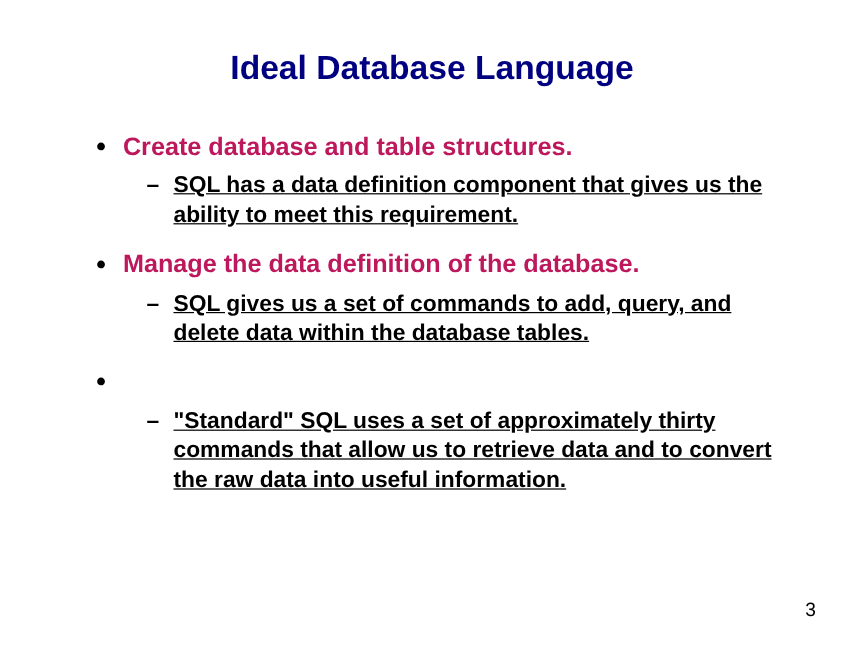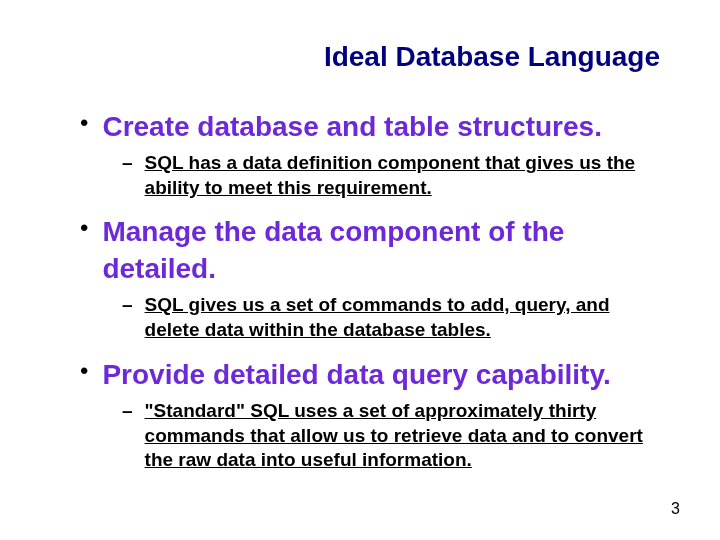--- a/index.html
+++ b/index.html
@@ -18,42 +18,42 @@
     .slide {
       width: 100%;
       height: 100%;
       padding: 40px 60px 20px 60px;
       position: relative;
     }
     .title {
       color: #000080;
       font-size: 28px;
       font-weight: bold;
-      text-align: right;
+      text-align: center;
       line-height: 1.2;
       margin-bottom: 35px;
     }
     .content {
       padding-left: 20px;
     }
     .bullet-main {
       display: flex;
       align-items: flex-start;
       margin-bottom: 6px;
     }
     .bullet-main .dot {
       color: #000000;
       font-size: 24px;
       line-height: 1.2;
       margin-right: 14px;
       flex-shrink: 0;
     }
     .bullet-main .text {
-      color: #6d28d9;
-      font-size: 28px;
+      color: #be185d;
+      font-size: 21px;
       font-weight: bold;
       line-height: 1.3;
     }
     .bullet-sub {
       display: flex;
       align-items: flex-start;
       margin-left: 42px;
       margin-bottom: 14px;
       padding-right: 10px;
     }
@@ -94,30 +94,29 @@
       <span class="dot">•</span>
       <span class="text">Create database and table structures.</span>
     </div>
     <div class="bullet-sub">
       <span class="dash">–</span>
       <span class="text">SQL has a data definition component that gives us the ability to meet this requirement.</span>
     </div>
 
     <div class="bullet-main">
       <span class="dot">•</span>
-      <span class="text">Manage the data component of the detailed.</span>
+      <span class="text">Manage the data definition of the database.</span>
     </div>
     <div class="bullet-sub">
       <span class="dash">–</span>
       <span class="text">SQL gives us a set of commands to add, query, and delete data within the database tables.</span>
     </div>
 
     <div class="bullet-main">
       <span class="dot">•</span>
-      <span class="text">Provide detailed data query capability.</span>
     </div>
     <div class="bullet-sub">
       <span class="dash">–</span>
       <span class="text">"Standard" SQL uses a set of approximately thirty commands that allow us to retrieve data and to convert the raw data into useful information.</span>
     </div>
 
   </div>
 
   <div class="page-number">3</div>
 </div>

